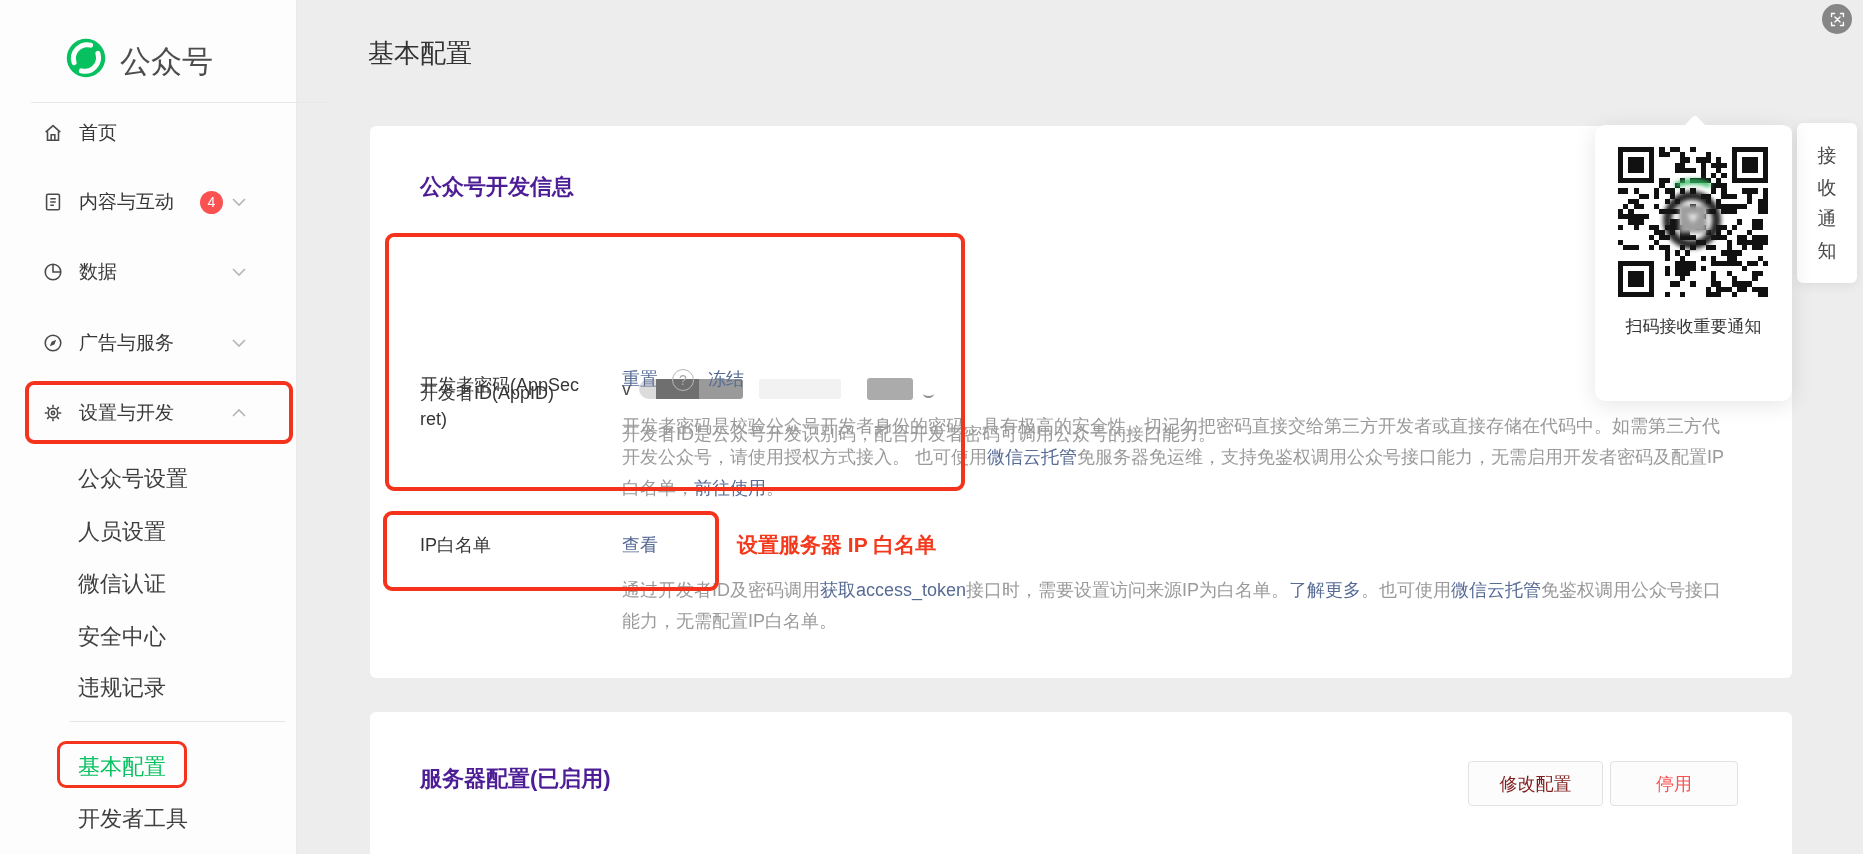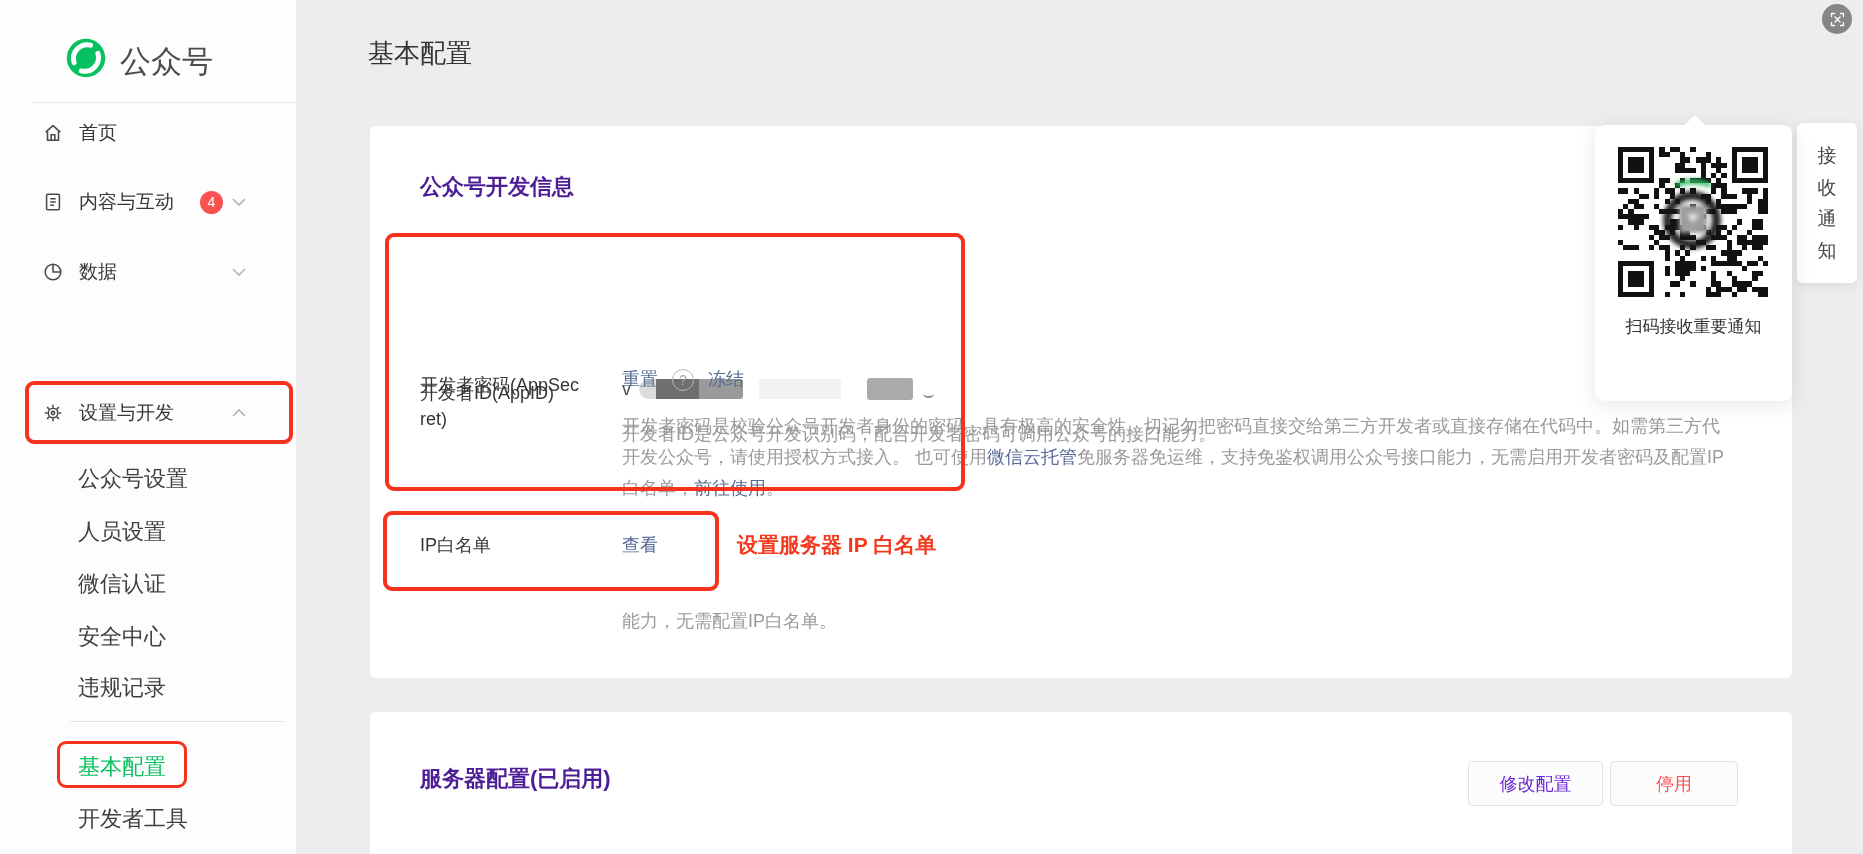--- a/index.html
+++ b/index.html
@@ -48,21 +48,21 @@
   .blk { height:20px; border-radius:3px; display:inline-block; }
   .blk1 { width:104px; border-radius:10px 3px 3px 10px;
     background:linear-gradient(90deg,#dcdcdc 0 16%,#6f6f6f 16% 58%,#9a9a9a 58%); }
   .blk2 { width:82px; background:#f2f2f2; margin-left:8px; }
   .blk3 { width:46px; height:22px; background:#ababab; margin-left:18px; }
   .curvemark { width:11px; height:9px; border:2px solid #8d8d8d; border-top:none; border-left:none; border-right:none;
     border-radius:50%; margin-left:2px; margin-top:8px; }
   
   .btn { position:absolute; top:49px; height:45px; border:1px solid #e2e2e2; border-radius:4px;
     background:#fcfcfc; font-size:18px; display:flex; align-items:center; justify-content:center; cursor:pointer; }
-  .btn-modify { left:1098px; width:135px; color:#6d28d9; }
+  .btn-modify { left:1098px; width:135px; color:#7f1d1d; }
   .btn-disable { left:1240px; width:128px; color:#fa5151; }
   
   .qr-panel { position:absolute; left:1595px; top:125px; width:197px; height:276px; background:#fff;
     border-radius:10px; box-shadow:0 4px 22px rgba(0,0,0,.10); z-index:30; }
   .qr-caret { position:absolute; left:92px; top:-7px; width:16px; height:16px; background:#fff;
     transform:rotate(45deg); border-radius:3px; }
   .qr-wrap { position:absolute; left:23px; top:22px; width:150px; height:150px; }
   .qr-wrap svg { width:150px; height:150px; display:block; }
   .qr-overlay { position:absolute; left:39px; top:34px; width:74px; height:74px; filter:blur(2px); }
   .qr-ring { position:absolute; left:6px; top:10px; width:58px; height:58px; border-radius:50%;
@@ -121,20 +121,30 @@
     <svg class="nicon" viewBox="0 0 24 24" fill="none" stroke="#4a4a4a" stroke-width="1.7">
       <circle cx="12" cy="12" r="8.5"></circle>
         <path d="M12 3.5 V12 H20"></path>
     </svg>
     <span class="nlabel">数据</span>
     <svg class="chev" viewBox="0 0 16 10">
         <polyline points="2,2 8,8 14,2" fill="none" stroke="#b5b5b5" stroke-width="1.6"></polyline>
       </svg>
   </div>
 
+  <div class="nav-row" style="top:323px">
+    <svg class="nicon" viewBox="0 0 24 24" fill="none" stroke="#4a4a4a" stroke-width="1.7">
+      <circle cx="12" cy="12" r="8.5"></circle>
+        <path d="M15.5 8.5 L13.5 13.5 L8.5 15.5 L10.5 10.5 Z" fill="#4a4a4a" stroke="none"></path>
+    </svg>
+    <span class="nlabel">广告与服务</span>
+    <svg class="chev" viewBox="0 0 16 10">
+        <polyline points="2,2 8,8 14,2" fill="none" stroke="#b5b5b5" stroke-width="1.6"></polyline>
+      </svg>
+  </div>
 
   <div class="nav-row" style="top:393px">
     <svg class="nicon" viewBox="0 0 24 24" fill="none" stroke="#4a4a4a" stroke-width="1.7">
       <circle cx="12" cy="12" r="5.2"></circle>
         <circle cx="12" cy="12" r="1.8"></circle>
       <path d="M12 3 V6 M12 18 V21 M3 12 H6 M18 12 H21 M5.6 5.6 L7.8 7.8 M16.2 16.2 L18.4 18.4 M18.4 5.6 L16.2 7.8 M7.8 16.2 L5.6 18.4"></path>
     </svg>
     <span class="nlabel">设置与开发</span>
     <svg class="chev" viewBox="0 0 16 10">
         <polyline points="2,8 8,2 14,8" fill="none" stroke="#b5b5b5" stroke-width="1.6"></polyline>
@@ -178,20 +188,21 @@
     <span class="alink">冻结</span>
   </div>
   <div class="descline" style="top:288px"><span>开发者密码是校验公众号开发者身份的密码，具有极高的安全性。切记勿把密码直接交给第三方开发者或直接存储在代码中。如需第三方代</span></div>
   <div class="descline" style="top:319px"><span>开发公众号，请使用授权方式接入。 也可使用</span><span class="tlink">微信云托管</span><span>免服务器免运维，支持免鉴权调用公众号接口能力，无需启用开发者密码及配置IP</span></div>
   <div class="descline" style="top:350px"><span>白名单，</span><span class="tlink">前往使用</span><span>。</span></div>
 
   <div class="flabel" style="top:407px">IP白名单</div>
   <div class="fvalue" style="top:407px">
     <span class="alink">查看</span>
   </div>
+  <div class="descline" style="top:452px"><span>通过开发者ID及密码调用</span><span class="tlink">获取access_token</span><span>接口时，需要设置访问来源IP为白名单。</span><span class="tlink">了解更多</span><span>。也可使用</span><span class="tlink">微信云托管</span><span>免鉴权调用公众号接口</span></div>
   <div class="descline" style="top:483px"><span>能力，无需配置IP白名单。</span></div>
 </div>
 
 <div class="card card2">
   <div class="section-title" style="top:52px">服务器配置(已启用)</div>
   <div class="btn btn-modify">修改配置</div>
   <div class="btn btn-disable">停用</div>
 </div>
 
 <div class="qr-panel">

